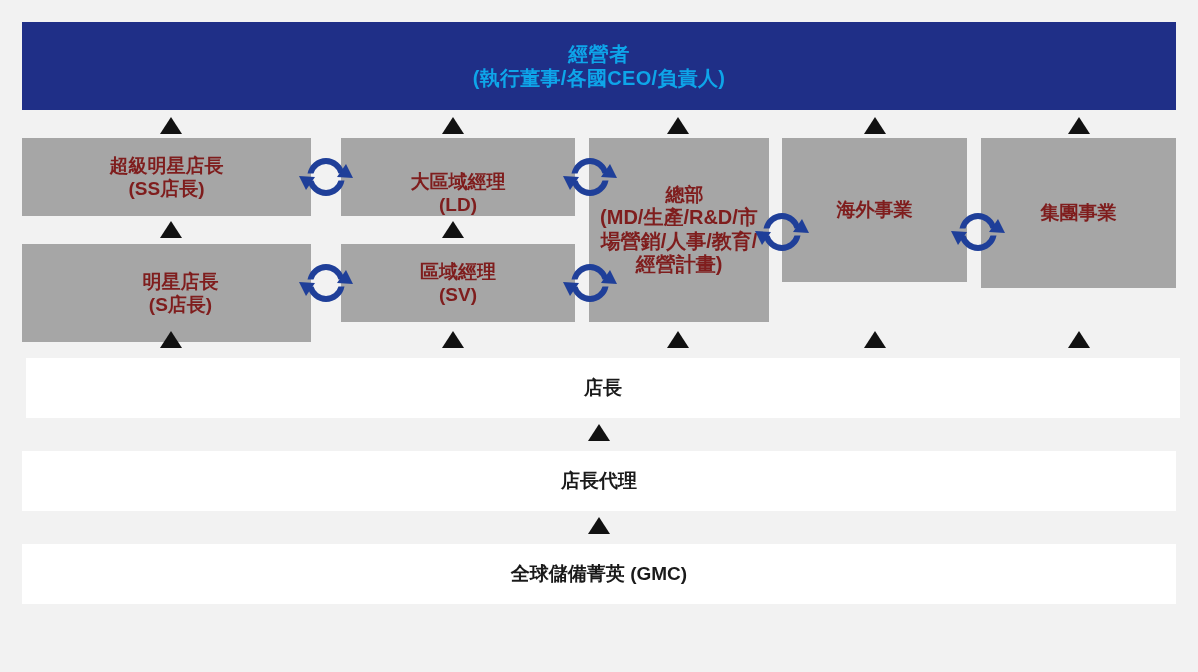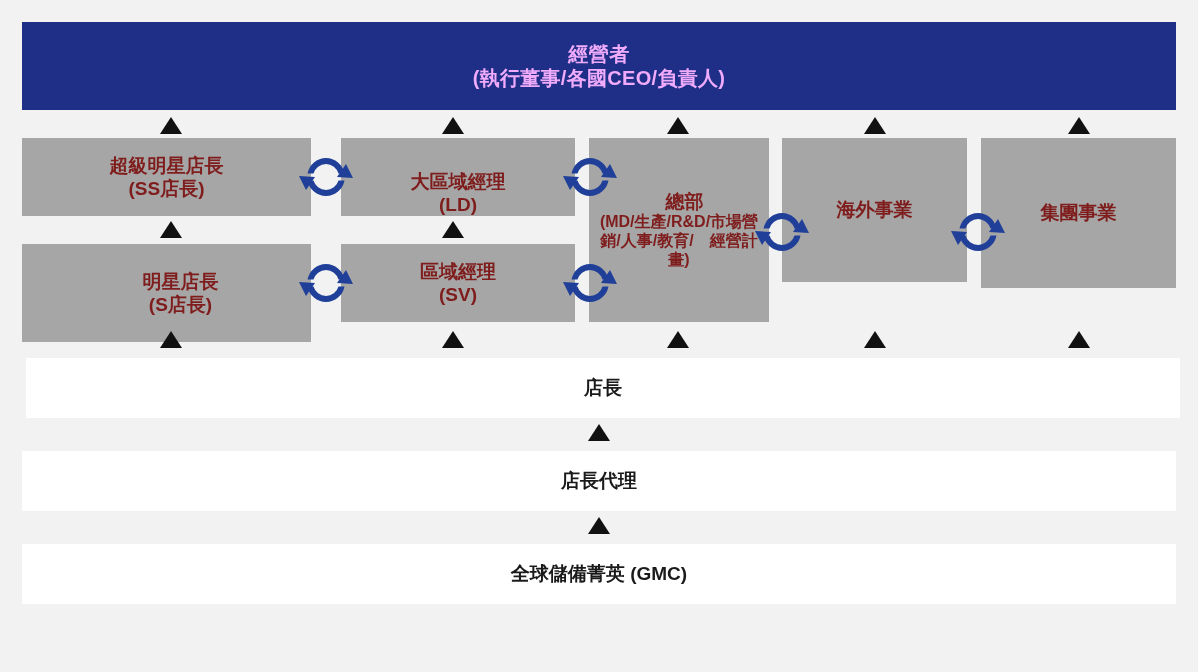--- a/index.html
+++ b/index.html
@@ -26,36 +26,36 @@
     display: flex;
     flex-direction: column;
     align-items: center;
     justify-content: center;
     text-align: center;
     line-height: 1.22;
   }
 
   .exec-banner {
     background: #1f2f87;
-    color: #f0abfc;
+    color: #0ea5e9;
     font-weight: bold;
   }
   .exec-banner .l1 { font-size: 20px; letter-spacing: .5px; }
   .exec-banner .l2 { font-size: 20px; letter-spacing: .3px; }
 
   .gray-box {
     background: #a6a6a6;
     color: #7f1d1d;
     font-weight: bold;
   }
   .gray-box .l1 { font-size: 19px; }
   .gray-box .l2 { font-size: 19px; }
   .gray-box.dept .l1 { font-size: 19px; margin-left: 11px; }
   .gray-box.dept .l2 {
-    font-size: 16px;
+    font-size: 20px;
     font-weight: bold;
     line-height: 1.18;
     padding: 0 4px;
   }
   .gray-box.tall .l1 { font-size: 19px; }
 
   .white-row {
     background: #ffffff;
     color: #1a1a1a;
     font-weight: bold;

